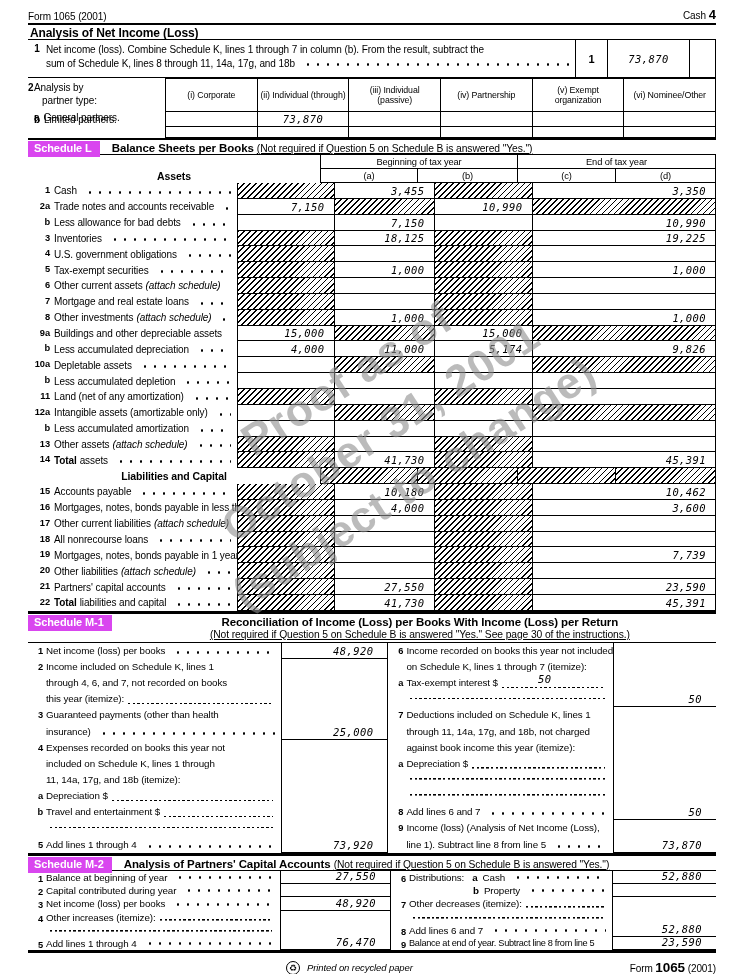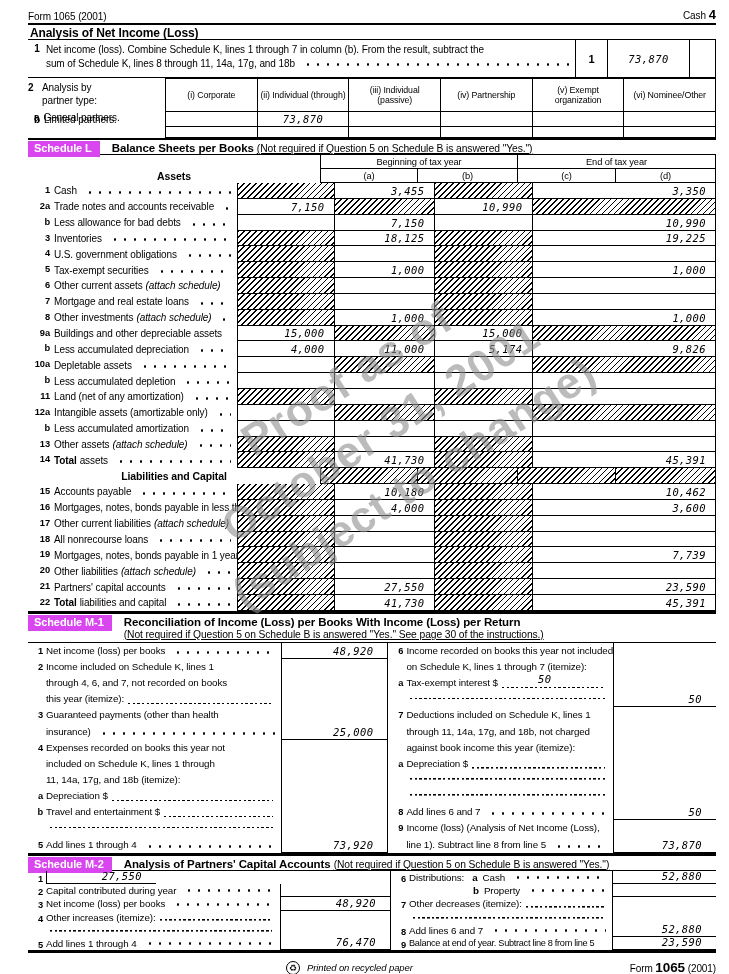--- a/index.html
+++ b/index.html
@@ -18,40 +18,40 @@
   .l1text { flex:1; font-size:10px; padding-top:3px; overflow:hidden; }
   .l1text .tl { line-height:14px; white-space:nowrap; display:flex; align-items:flex-end; }
   .l1box { width:32px; border-left:1px solid #000; display:flex; align-items:center; justify-content:center; font-size:11px; }
   .l1amt { width:82px; border-left:1px solid #000; display:flex; align-items:center; justify-content:center; }
   .l1cents { width:27px; border-left:1px solid #000; border-right:1px solid #000; }
 
   
   .pblock { display:flex; height:60px; }
   .pl { width:137px; position:relative; font-size:10px; }
   .pl .n2 { position:absolute; left:0; top:4px; font-weight:bold; }
-  .pl .lab1 { position:absolute; left:14px; top:4px; }
+  .pl .lab1 { position:absolute; left:6px; top:4px; }
   .pl .lab2 { position:absolute; left:14px; top:17px; }
   .plrow { position:absolute; left:6px; white-space:nowrap; }
   .plrow b { margin-right:4px; }
   .pt { flex:1; border:1.5px solid #000; display:flex; flex-direction:column; }
   .pthead { display:flex; height:33px; }
   .ptc { flex:1; border-left:1px solid #000; display:flex; align-items:center; justify-content:center; text-align:center; font-size:8.8px; line-height:1.18; padding:1px 2px; }
   .pthead .ptc { border-bottom:1px solid #000; }
   .ptc:first-child { border-left:none; }
   .ptrow { display:flex; flex:1; }
   .ptrow.ra .ptc { border-bottom:1px solid #000; }
 
   
   .bar { display:flex; align-items:flex-start; border-top:2px solid #000; padding-top:1px; }
   .badge { background:#d946ef; color:#fff; font-weight:bold; font-size:11px; line-height:13px; padding:1px 8px 2px 6px; margin-right:12px; white-space:nowrap; }
   .bartitle { font-weight:bold; font-size:11.5px; line-height:14px; }
   .barnote { font-size:10.3px; font-weight:normal;text-decoration:underline; }
   .bar.single { height:16px; }
   .bar.m1 { height:30px; }
-  .bar.m1 .bt2 { flex:1; }
+  .bar.m1 .bt2 { flex:1; text-align:center; }
 
   
   .slwrap { border-top:1px solid #000; border-bottom:1.5px solid #000; border-right:1px solid #000; }
   .slhead1, .slhead2 { display:flex; height:14px; }
   .slh-label { width:292px; display:flex; align-items:center; justify-content:center; }
   .slh { border-left:1px solid #000; border-bottom:1px solid #000; display:flex; align-items:center; justify-content:center; font-size:9.3px; }
   .g1 { width:197px; } .g2 { flex:1; }
   .assets-h { font-weight:bold; font-size:10.5px; }
   .ch { font-size:9.3px; }
   .slrow { display:flex; height:15.85px; }
@@ -652,20 +652,23 @@
 
     <div class="bar single">
       <span class="badge">Schedule M-2</span>
       <span class="bartitle"><span>Analysis of Partners' Capital Accounts</span> <span class="barnote">(Not required if Question 5 on Schedule B is answered "Yes.")</span></span>
     </div>
 
     <div class="mbody m2 m2b">
       <div class="mhalf left">
           <div class="mrow" style="height: 13.3px;">
             <div class="mnum">1</div>
+            <div class="mtext">
+              <div class="mline">Balance at beginning of year<span class="leader"></span></div>
+            </div>
             <div class="mamt vb">
               <span class="hand">27,550</span>
             </div>
           </div>
           <div class="mrow" style="height: 13.3px;">
             <div class="mnum">2</div>
             <div class="mtext">
               <div class="mline">Capital contributed during year<span class="leader"></span></div>
             </div>
             <div class="mamt vb"></div>

